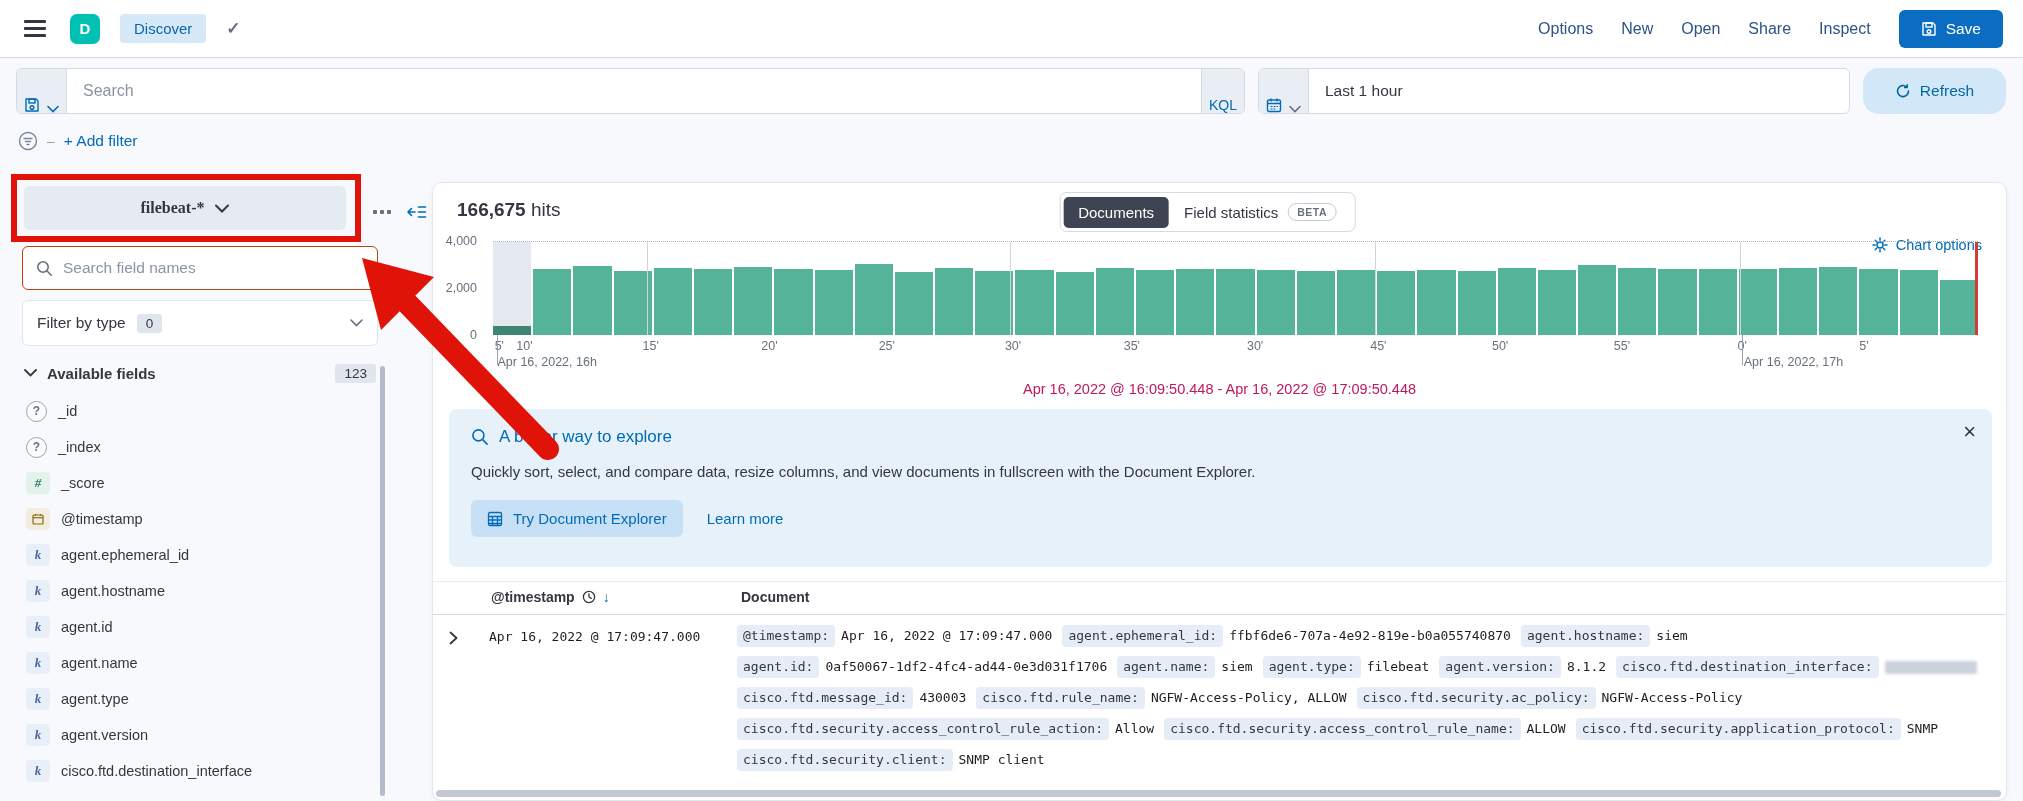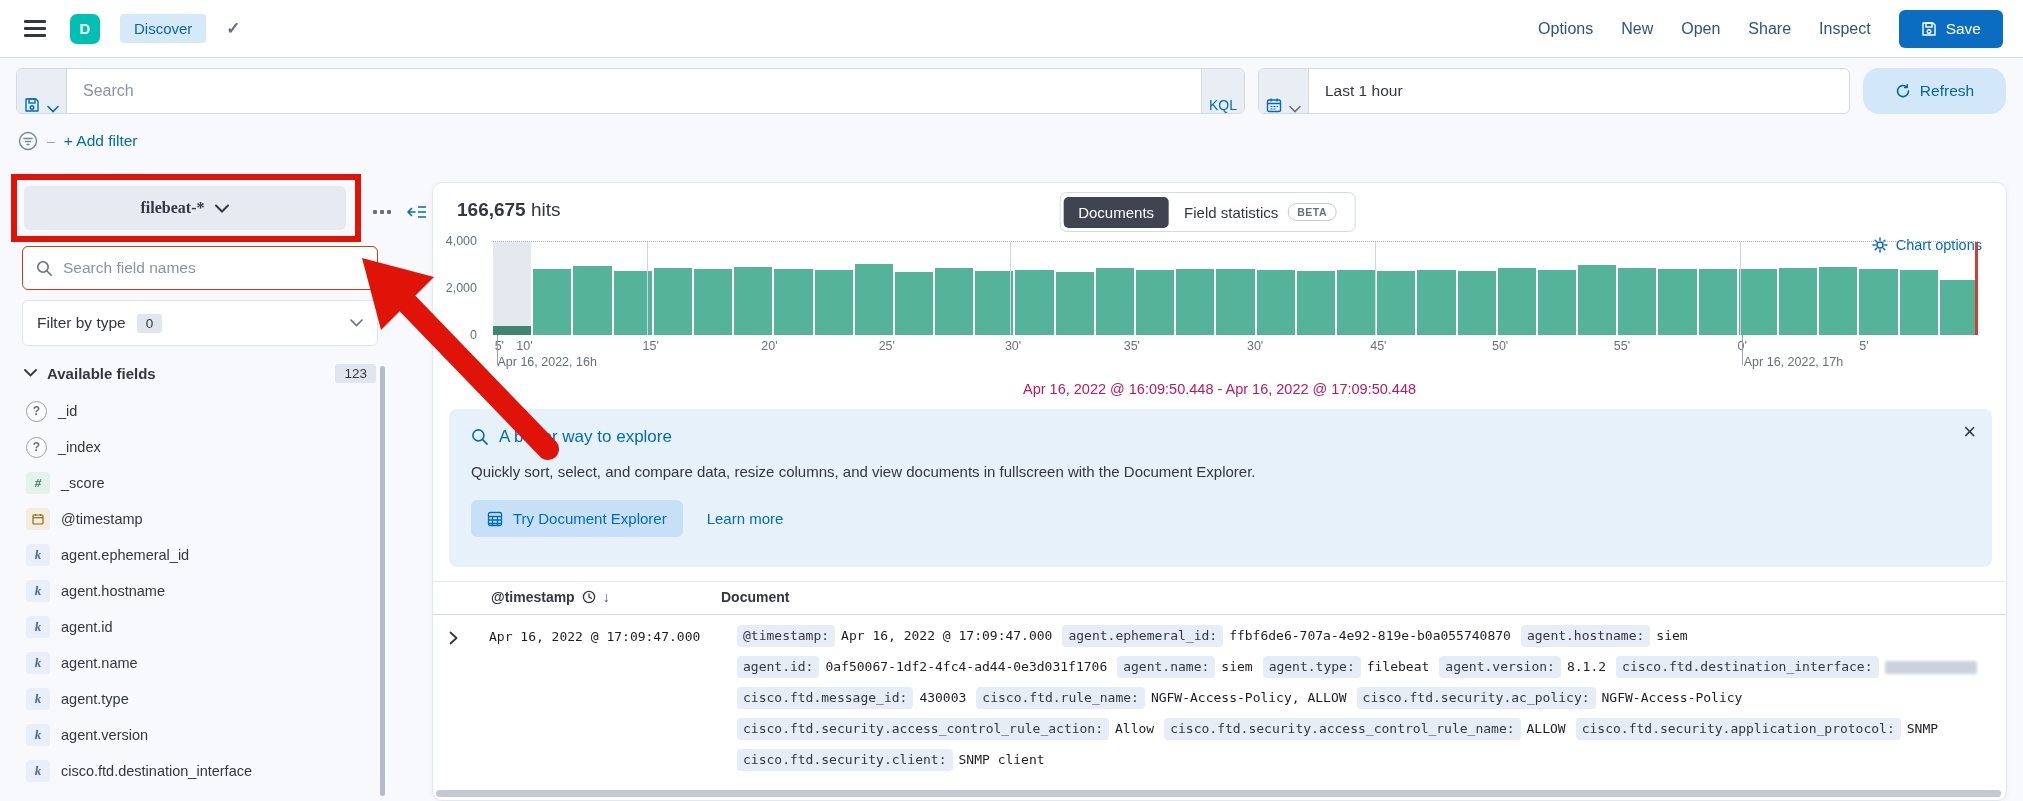--- a/index.html
+++ b/index.html
@@ -145,21 +145,21 @@
   .callout-close { position: absolute; top: 12px; right: 16px; font-size: 22px; line-height: 1;
                    color: #343741; cursor: pointer; background: none; border: none; font-family: inherit; }
 
   
   .thead { position: absolute; left: 0; right: 0; top: 398px; height: 34px;
            border-top: 1px solid #e7ebf2; border-bottom: 1px solid #d3dae6; }
   .th-ts { position: absolute; left: 58px; top: 7px; display: flex; align-items: center; gap: 7px;
            font-size: 14px; font-weight: bold; cursor: pointer; }
   .th-ts .clock { color: #343741; display: inline-flex; }
   .sort-arrow { color: #006bb8; font-size: 14px; font-weight: bold; }
-  .th-doc { position: absolute; left: 288px; top: 7px; font-size: 14px; font-weight: bold; }
+  .th-doc { position: absolute; left: 308px; top: 7px; font-size: 14px; font-weight: bold; }
   .trow { position: absolute; left: 0; right: 14px; top: 432px; }
   .row-expander { position: absolute; left: 16px; top: 16px; color: #343741; display: inline-flex; cursor: pointer; }
   .row-ts { position: absolute; left: 56px; top: 14px; font-family: "DejaVu Sans Mono", monospace;
             font-size: 13px; color: #1d1e24; white-space: nowrap; }
   .doc-cell { position: absolute; left: 304px; top: 10px; width: 1252px; display: flex; flex-wrap: wrap;
               column-gap: 10px; row-gap: 9px; font-family: "DejaVu Sans Mono", monospace;
               font-size: 13px; line-height: 20px; }
   .doc-field { white-space: nowrap; display: inline-flex; align-items: center; gap: 6px; }
   .doc-key { background: #e6edf7; border-radius: 4px; padding: 1px 6px; color: #343741; }
   .doc-val { color: #1d1e24; }

